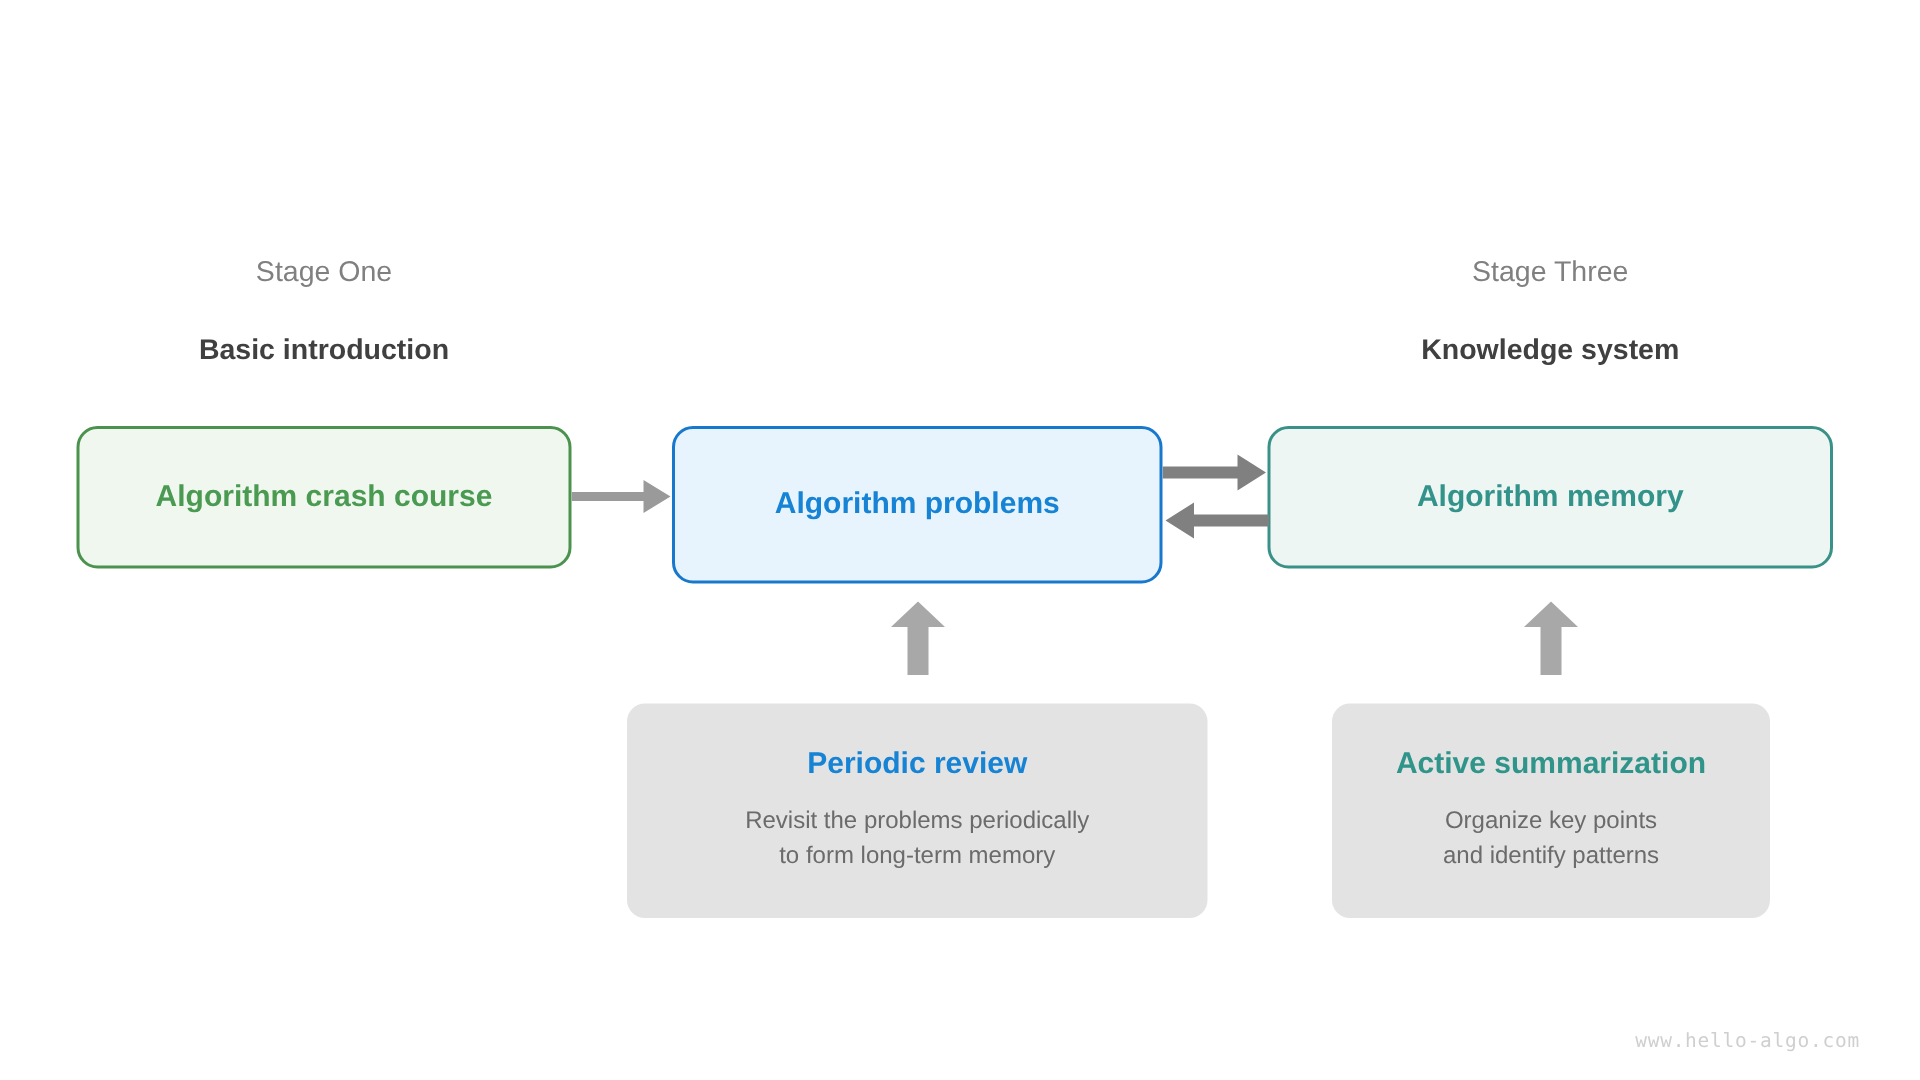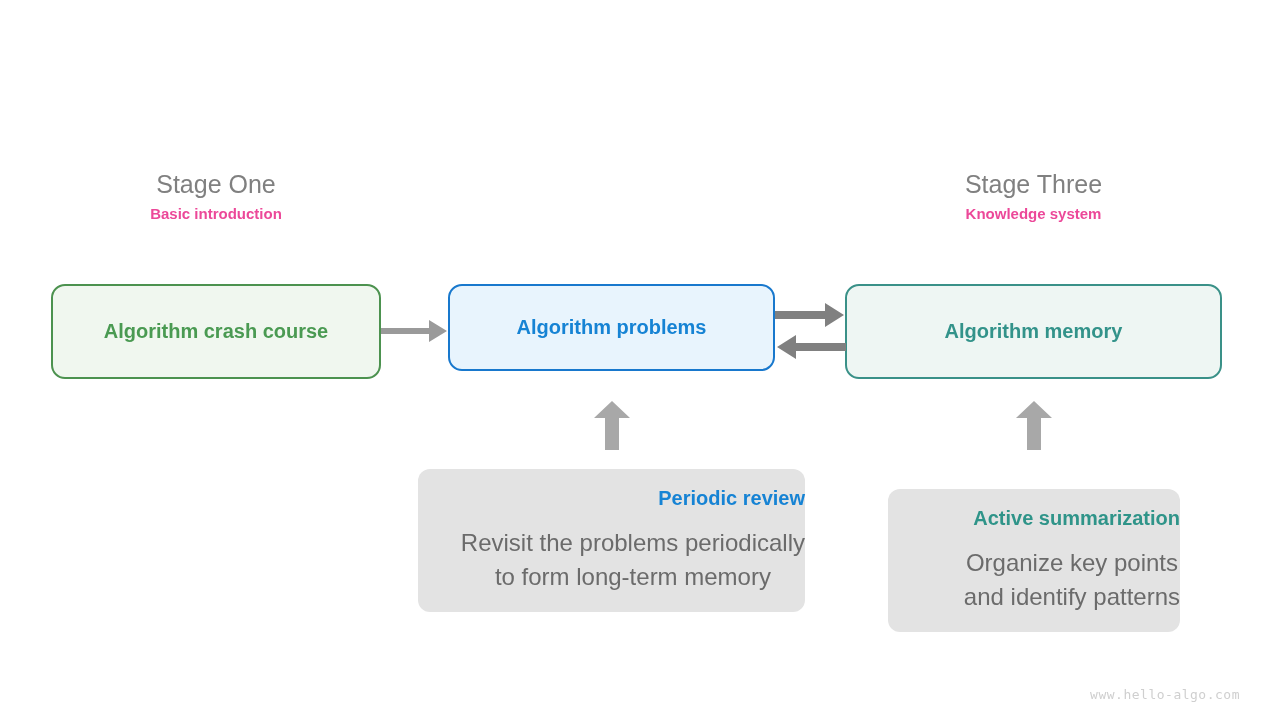--- a/index.html
+++ b/index.html
@@ -19,30 +19,30 @@
     height: 720px;
   }
 
   
   .stage-head {
     position: absolute;
     text-align: center;
     line-height: 1;
   }
   .stage-title {
-    font-size: 25px;
+    font-size: 19px;
     color: #808080;
     font-weight: 400;
     white-space: nowrap;
   }
   .stage-sub {
-    font-size: 15px;
-    color: #ec4899;
+    font-size: 19px;
+    color: #404040;
     font-weight: 700;
-    margin-top: 9px;
+    margin-top: 33px;
     white-space: nowrap;
   }
 
   
   .stage-box {
     position: absolute;
     border-radius: 14px;
     border: 2px solid #4c924f;
     display: flex;
     flex-direction: column;
@@ -75,34 +75,34 @@
   }
   .box-teal .line { color: #33938a; }
 
   
   .support-box {
     position: absolute;
     border-radius: 12px;
     background: #e3e3e3;
     display: flex;
     flex-direction: column;
-    align-items: flex-end;
+    align-items: center;
     justify-content: center;
     box-sizing: border-box;
   }
   .support-title {
     font-size: 20px;
     font-weight: 700;
     white-space: nowrap;
     margin-bottom: 16px;
   }
   .support-title.blue { color: #1683d4; }
   .support-title.teal { color: #2f9489; }
   .support-desc {
-    font-size: 24px;
+    font-size: 16px;
     color: #6b6b6b;
     text-align: center;
     line-height: 1.42;
     white-space: nowrap;
   }
 
   
   .arrow {
     position: absolute;
   }
@@ -131,37 +131,37 @@
 
   <div class="stage-head" style="left:845px; top:172px; width:377px;">
     <div class="stage-title">Stage Three</div>
     <div class="stage-sub">Knowledge system</div>
   </div>
 
   <div class="stage-box box-green" style="left:51px; top:284px; width:330px; height:95px;">
     <div class="line">Algorithm crash course</div>
   </div>
 
-  <div class="stage-box box-blue" style="left:448px; top:284px; width:327px; height:87px;">
+  <div class="stage-box box-blue" style="left:448px; top:284px; width:327px; height:105px;">
     <div class="line">Algorithm problems</div>
   </div>
 
   <div class="stage-box box-teal" style="left:845px; top:284px; width:377px; height:95px;">
     <div class="line">Algorithm memory</div>
   </div>
 
   <div class="support-box" style="left:418px; top:469px; width:387px; height:143px;">
     <div class="support-title blue">Periodic review</div>
     <div class="support-desc">
       <div>Revisit the problems periodically</div>
       <div>to form long-term memory</div>
     </div>
   </div>
 
-  <div class="support-box" style="left:888px; top:469px; width:292px; height:143px;margin-top:20px;">
+  <div class="support-box" style="left:888px; top:469px; width:292px; height:143px;">
     <div class="support-title teal">Active summarization</div>
     <div class="support-desc">
       <div>Organize key points</div>
       <div>and identify patterns</div>
     </div>
   </div>
 
   <svg class="arrow" style="left:381px; top:317px;" width="68" height="28" viewBox="0 0 68 28">
     <path d="M0 11 L48 11 L48 3 L66 14 L48 25 L48 17 L0 17 Z" fill="#9a9a9a"></path>
   </svg>

